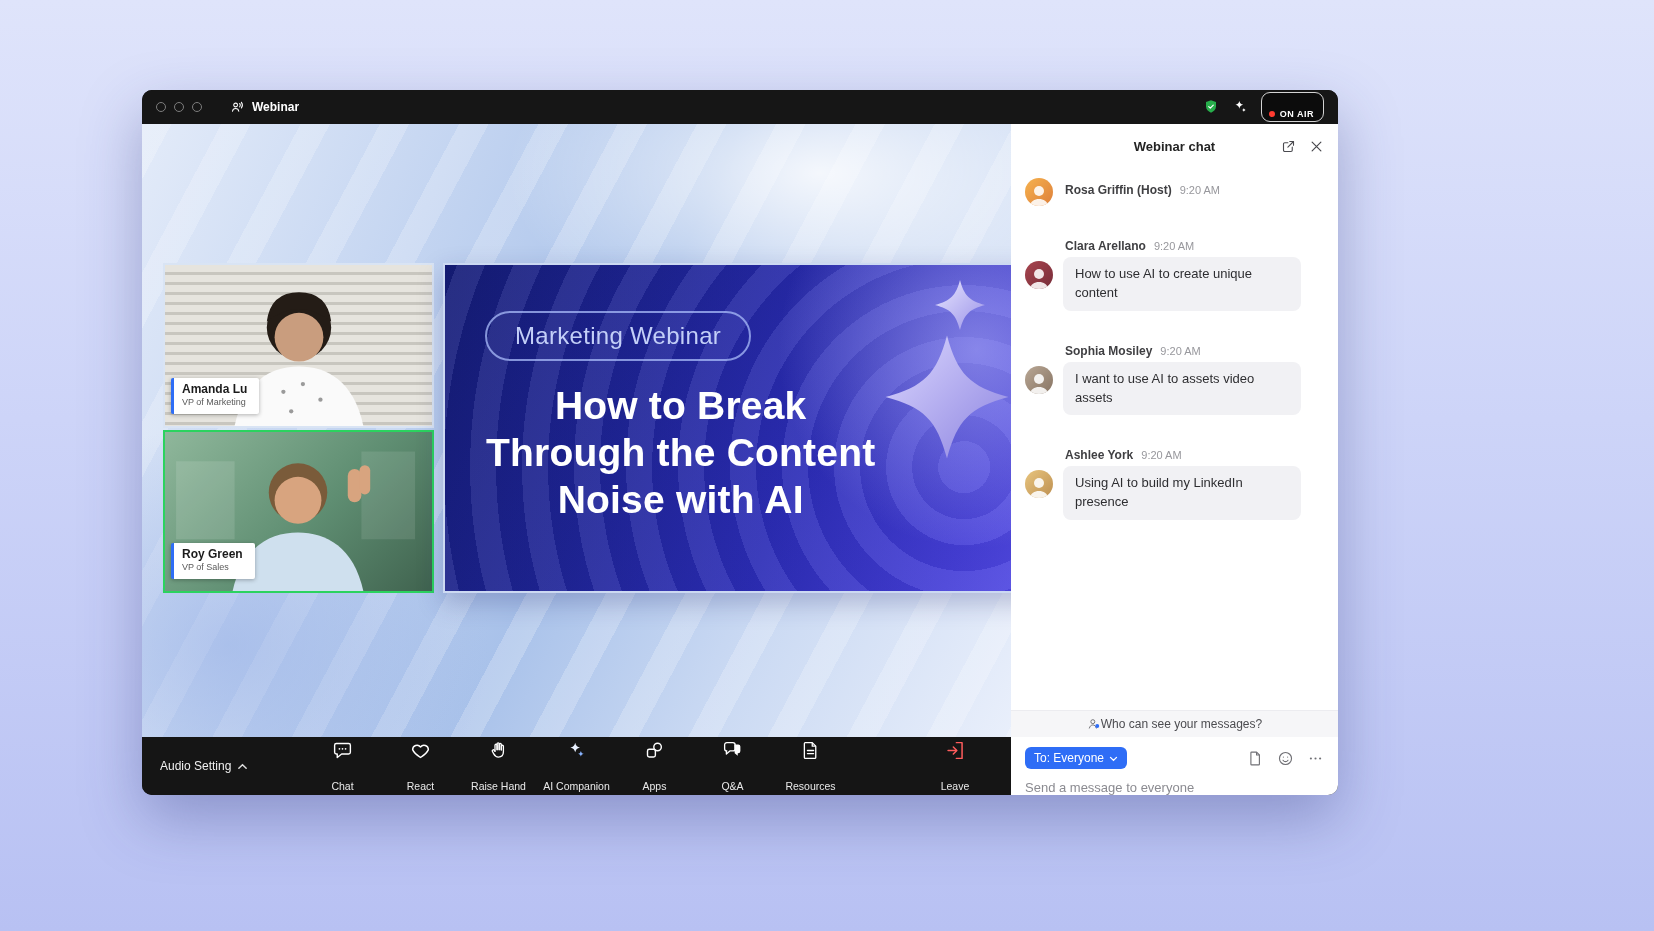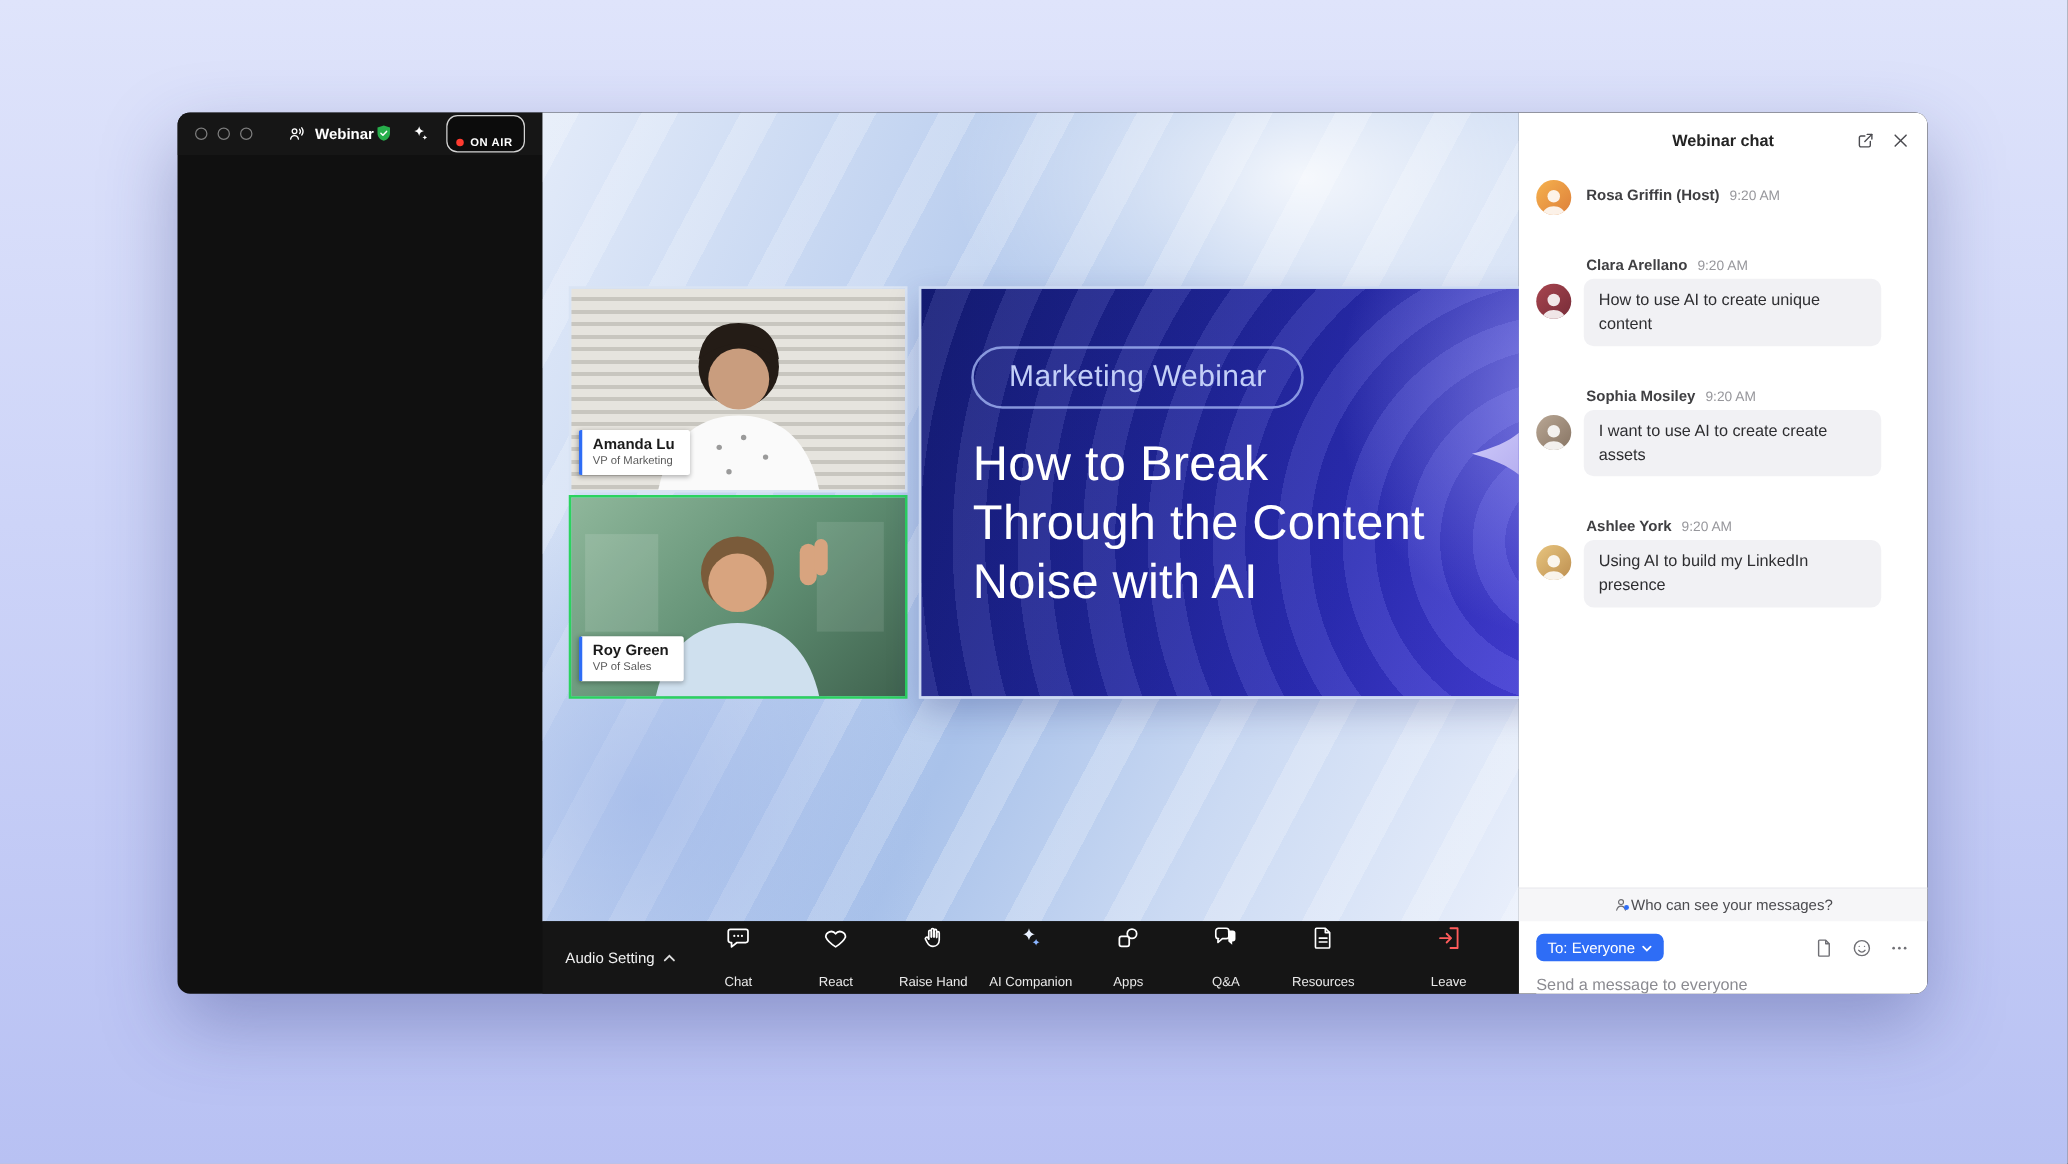--- a/index.html
+++ b/index.html
@@ -5,24 +5,24 @@
   * { margin:0; padding:0; box-sizing:border-box; }
   html,body { width:1654px; height:931px; }
   body {
     font-family:"Liberation Sans","DejaVu Sans",sans-serif;
     background:linear-gradient(180deg,#dfe4fb 0%,#cdd4f8 45%,#b8c1f3 100%);
     overflow:hidden;
   }
 
   
   .app-window{
-    position:absolute; left:142px; top:90px; width:1400px; height:705px;
+    position:absolute; left:142px; top:90px; width:1196px; height:705px;
     border-radius:10px; overflow:hidden; background:#101010;
     box-shadow:0 24px 60px rgba(45,55,125,.35);
-    display:flex; flex-direction:row;
+    display:flex; flex-direction:column;
   }
 
   
   .titlebar{
     height:34px; background:#161616; display:flex; align-items:center;
     padding:0 14px; flex:0 0 auto; color:#fff;
   }
   .traffic{ display:flex; gap:8px; }
   .traffic span{ width:10px; height:10px; border-radius:50%; border:1.5px solid #7d7d7d; display:block; }
   .tb-title{ display:flex; align-items:center; gap:7px; margin-left:28px; }
@@ -72,21 +72,21 @@
       radial-gradient(circle at 86% 26%, rgba(185,185,255,.55), rgba(185,185,255,0) 34%),
       repeating-radial-gradient(circle at 84% 62%, rgba(150,150,240,.16) 0 26px, rgba(30,30,140,.10) 26px 52px),
       linear-gradient(112deg,#121a6d 0%,#1d2390 32%,#2b2cb2 58%,#463fd6 84%,#5a50e8 100%);
     box-shadow:0 10px 24px rgba(30,40,110,.25);
   }
   .slide-badge{
     position:absolute; left:40px; top:46px; display:inline-block;
     border:2px solid rgba(170,188,250,.75); border-radius:30px;
     padding:9px 28px; color:#c3cff8; font-size:24px; letter-spacing:.3px;
   }
-  .slide-heading{ position:absolute; left:41px; top:118px; color:#fff; font-weight:400; font-size:39px; line-height:1.2; letter-spacing:.2px; }
+  .slide-heading{ position:absolute; left:41px; top:118px; color:#fff; font-weight:700; font-size:39px; line-height:1.2; letter-spacing:.2px;text-align:center; }
   .slide-heading div{ white-space:nowrap; }
   .star{ position:absolute; }
 
   
   .toolbar{
     height:58px; background:#151515; flex:0 0 auto; display:flex; align-items:center;
     position:relative; color:#fff;
   }
   .audio-setting{ display:flex; align-items:center; gap:6px; margin-left:18px; cursor:pointer; }
   .audio-setting .lbl{ font-size:12px; color:#f0f0f0; }
@@ -374,21 +374,21 @@
             <svg viewBox="0 0 28 28">
                 <circle cx="14" cy="11" r="5" fill="rgba(255,255,255,.88)"></circle>
                 <path d="M4 27c1.4-5.2 5-8 10-8s8.6 2.8 10 8z" fill="rgba(255,255,255,.88)"></path>
               </svg>
           </div>
           <div class="msg-main">
             <div class="msg-head">
               <span class="sender">Sophia Mosiley</span>
               <span class="time">9:20 AM</span>
             </div>
-            <div class="bubble">I want to use AI to create create assets</div>
+            <div class="bubble">I want to use AI to assets video assets</div>
           </div>
         </div>
 
         <div class="msg">
           <div class="avatar av3">
             <svg viewBox="0 0 28 28">
                 <circle cx="14" cy="11" r="5" fill="rgba(255,255,255,.88)"></circle>
                 <path d="M4 27c1.4-5.2 5-8 10-8s8.6 2.8 10 8z" fill="rgba(255,255,255,.88)"></path>
               </svg>
           </div>

